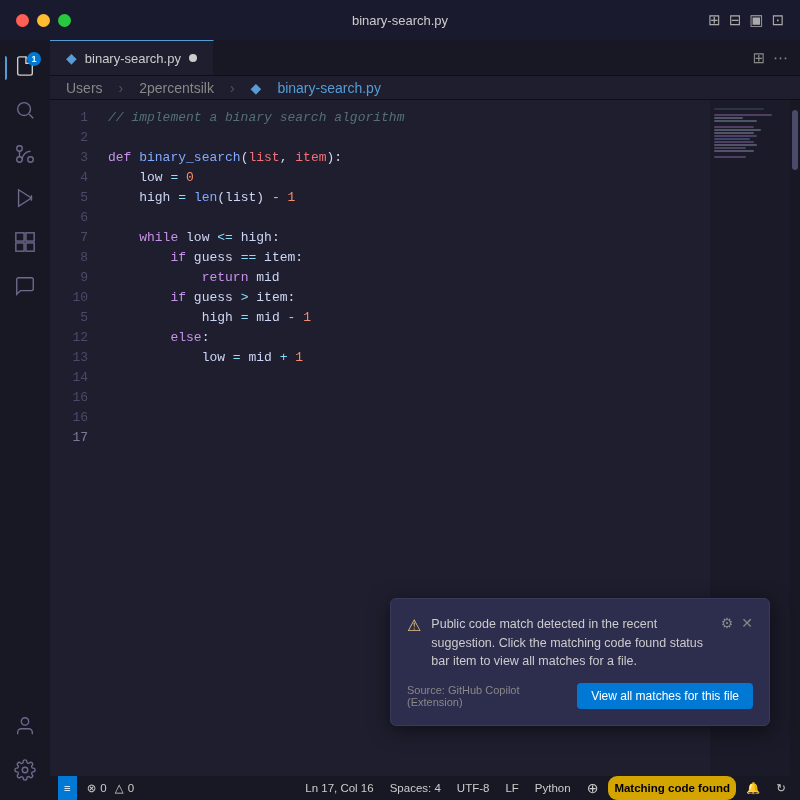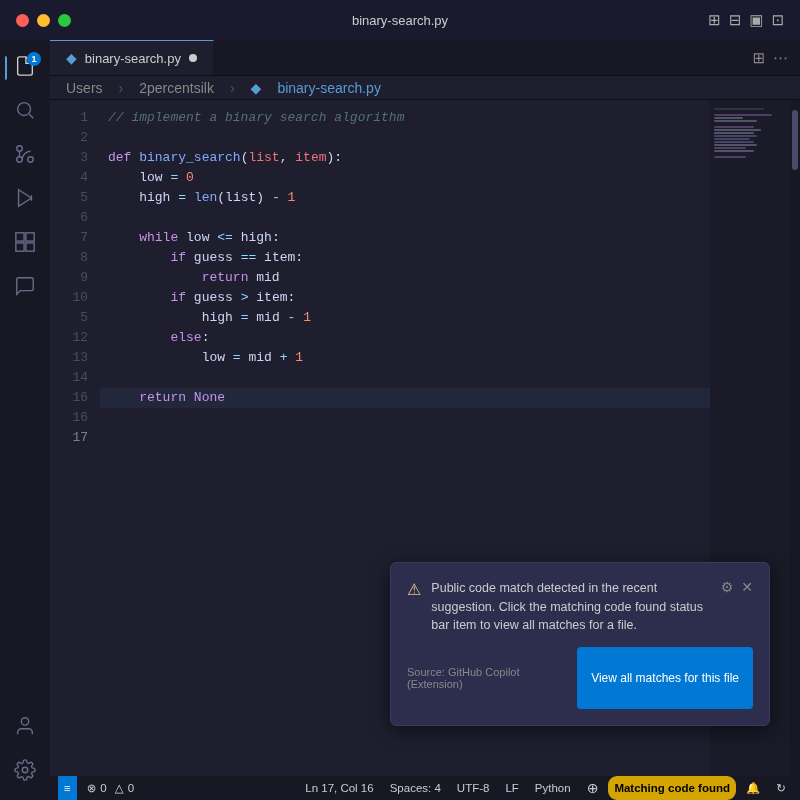--- a/index.html
+++ b/index.html
@@ -300,21 +300,21 @@
       margin-top: 12px;
     }
     .notif-source {
       font-size: 11px;
       color: #888;
     }
     .notif-btn {
       background: #0078d4;
       color: white;
       border: none;
-      padding: 24px 14px;
+      padding: 6px 14px;
       border-radius: 4px;
       font-size: 12px;
       cursor: pointer;
       white-space: nowrap;
     }
 
     
     .status-bar {
       height: 24px;
       background: #181825;
@@ -507,21 +507,20 @@
         <span class="code-line">    <span class="var">high</span> <span class="op">=</span> <span class="builtin">len</span>(<span class="var">list</span>) <span class="op">-</span> <span class="num">1</span></span>
         <span class="code-line"> </span>
         <span class="code-line">    <span class="kw">while</span> <span class="var">low</span> <span class="op">&lt;=</span> <span class="var">high</span>:</span>
         <span class="code-line">        <span class="kw">if</span> <span class="var">guess</span> <span class="op">==</span> <span class="var">item</span>:</span>
         <span class="code-line">            <span class="kw">return</span> <span class="var">mid</span></span>
         <span class="code-line">        <span class="kw">if</span> <span class="var">guess</span> <span class="op">&gt;</span> <span class="var">item</span>:</span>
         <span class="code-line">            <span class="var">high</span> <span class="op">=</span> <span class="var">mid</span> <span class="op">-</span> <span class="num">1</span></span>
         <span class="code-line">        <span class="kw">else</span>:</span>
         <span class="code-line">            <span class="var">low</span> <span class="op">=</span> <span class="var">mid</span> <span class="op">+</span> <span class="num">1</span></span>
         <span class="code-line"> </span>
-        <span class="code-line highlighted">    <span class="kw">return</span> <span class="none-val">None</span></span>
       </div>
 
       <div class="minimap">
         <div class="minimap-line" style="width:70%;background:#546e7a;"></div>
         <div class="minimap-line" style="width:0%;"></div>
         <div class="minimap-line" style="width:80%;background:#c792ea;"></div>
         <div class="minimap-line" style="width:40%;background:#cdd6f4;"></div>
         <div class="minimap-line" style="width:60%;background:#cdd6f4;"></div>
         <div class="minimap-line" style="width:0%;"></div>
         <div class="minimap-line" style="width:55%;background:#c792ea;"></div>

